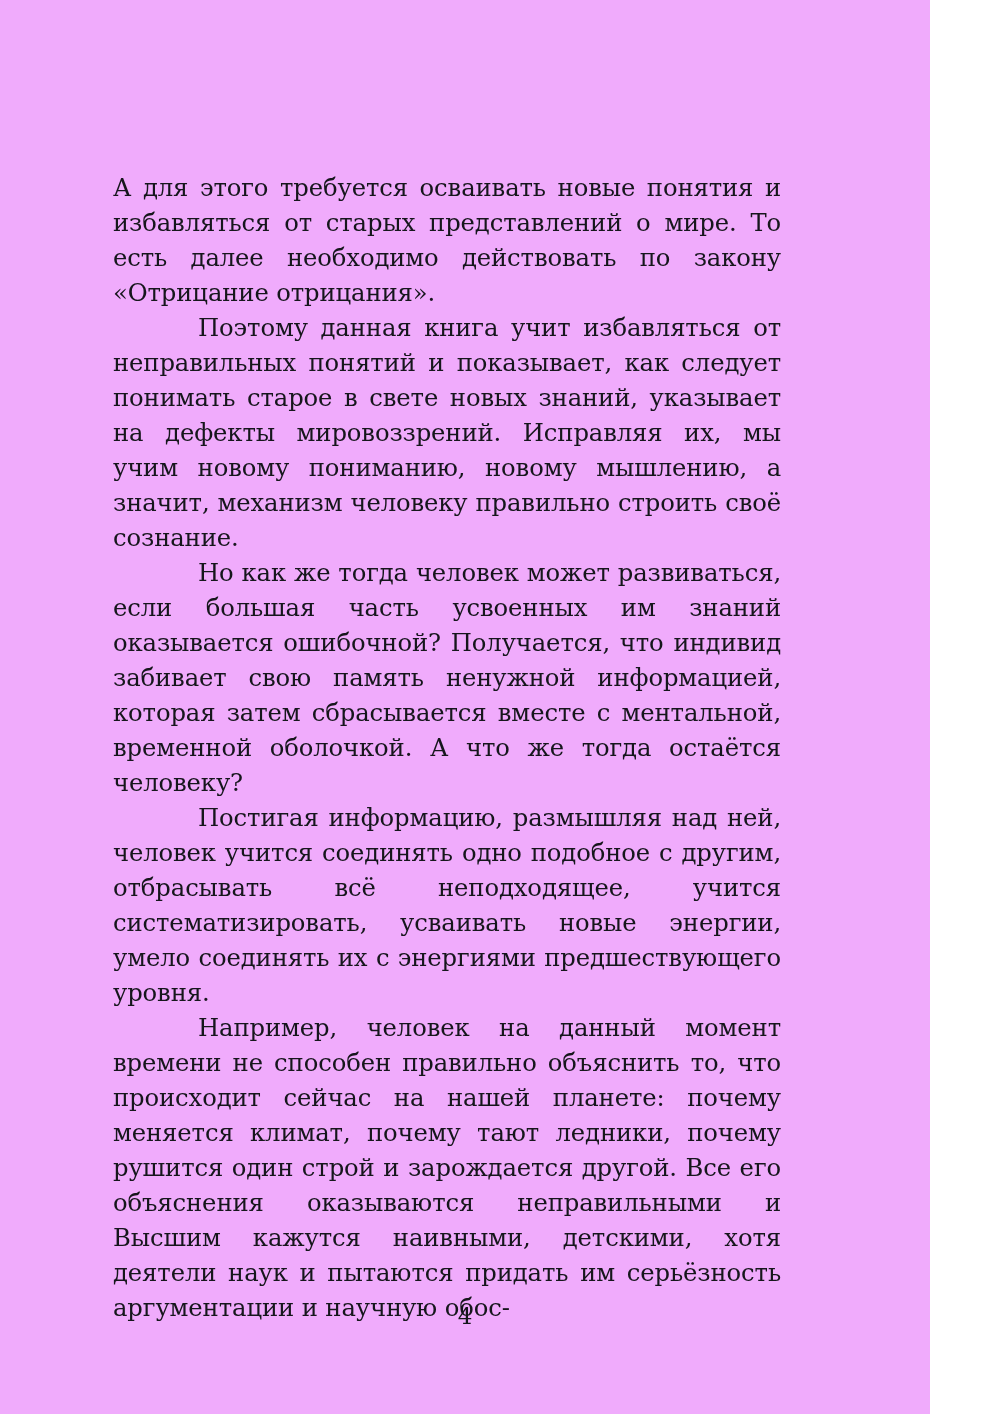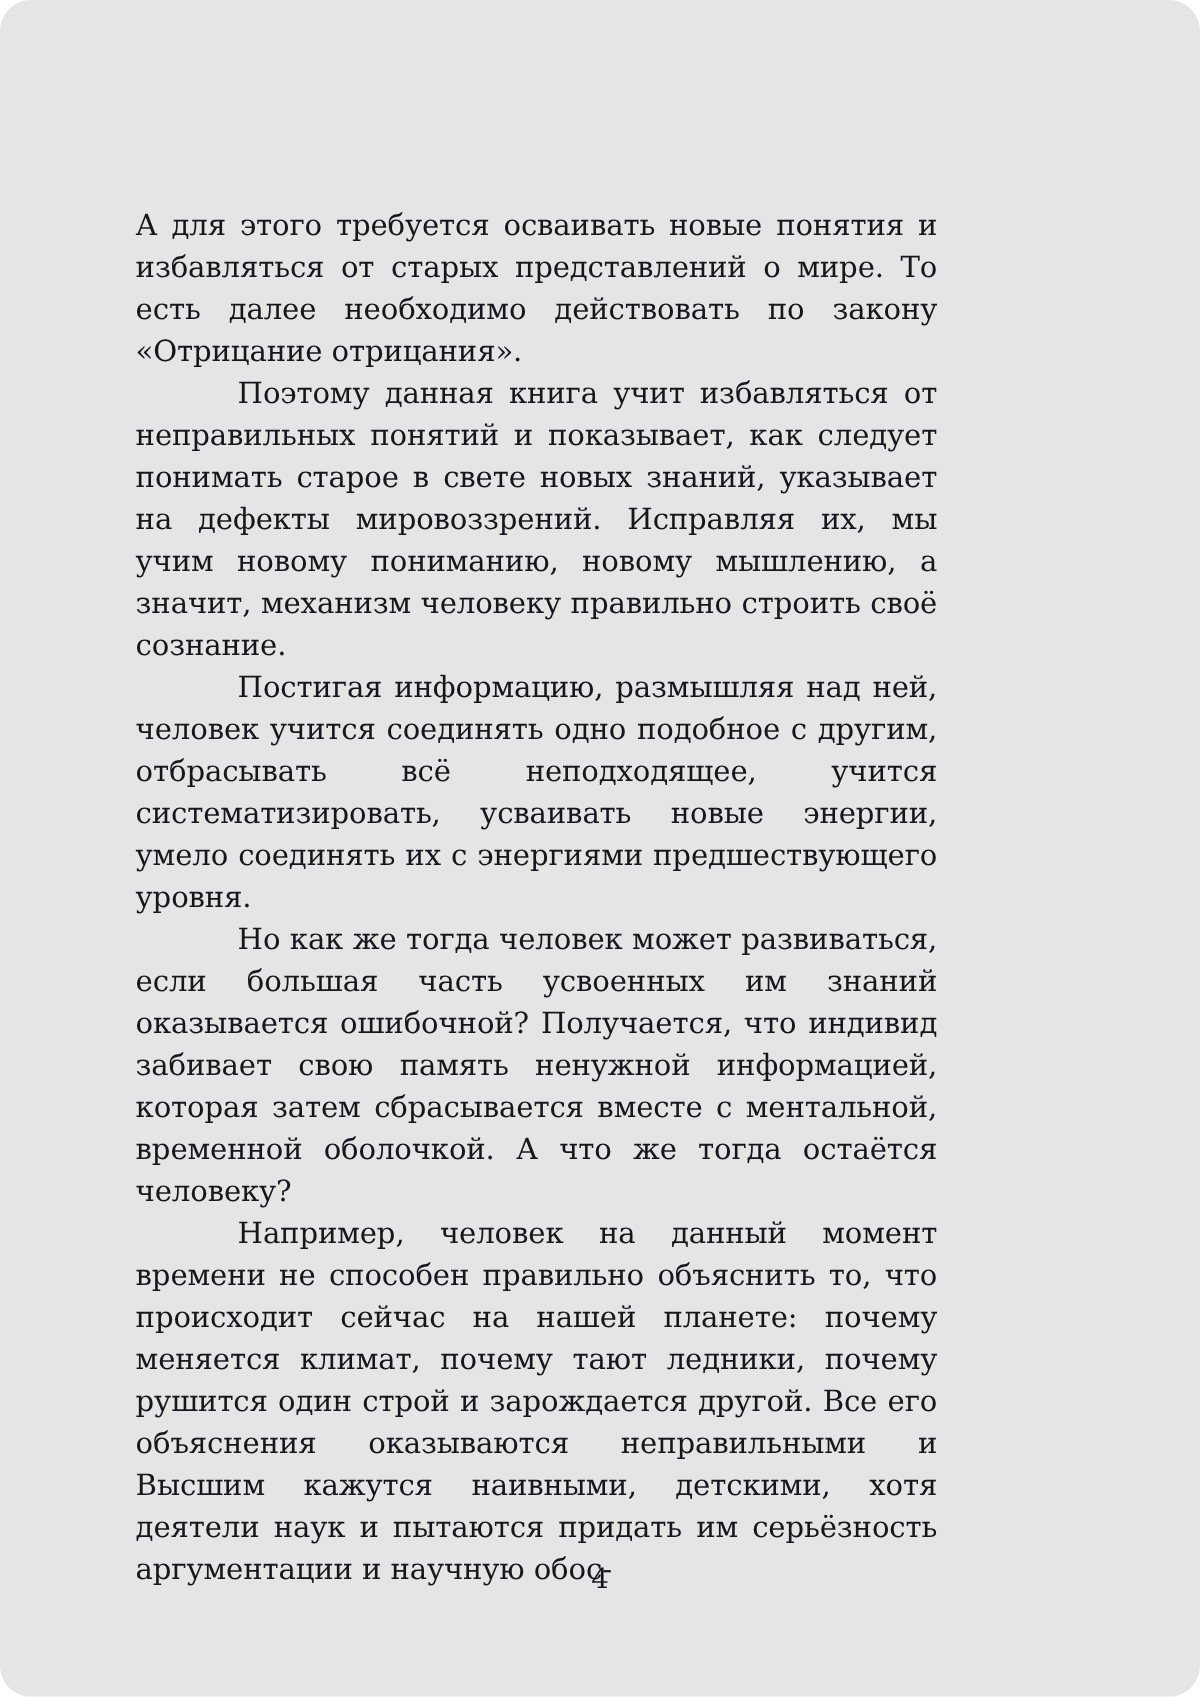--- a/index.html
+++ b/index.html
@@ -3,26 +3,25 @@
 <meta charset="utf-8">
 <title>Книжная страница 4</title>
 <style>
   html, body {
     margin: 0;
     padding: 0;
     background: #ffffff;
   }
   .page {
     position: relative;
-    width: 1000px;
+    width: 930px;
     height: 1414px;
-    background: #e5e5e5;
+    background: #f0abfc;
     overflow: hidden;
     box-sizing: border-box;
-    border-radius: 26px;
   }
   .text-block {
     position: absolute;
     left: 113px;
     top: 170px;
     width: 668px;
   }
   .para {
     margin: 0;
     font-family: "DejaVu Serif", "Liberation Serif", serif;
@@ -53,20 +52,20 @@
   }
 </style>
 </head>
 <body>
 
 <div class="page">
 
   <div class="text-block">
     <p class="para no-indent">А для этого требуется осваивать новые понятия и избавляться от старых представлений о мире. То есть далее необходимо действовать по закону «Отрицание отрицания».</p>
     <p class="para">Поэтому данная книга учит избавляться от неправильных понятий и показывает, как следует понимать старое в свете новых знаний, указывает на дефекты мировоззрений. Исправляя их, мы учим новому пониманию, новому мышлению, а значит, механизм человеку правильно строить своё сознание.</p>
+    <p class="para">Но как же тогда человек может развиваться, если большая часть усвоенных им знаний оказывается ошибочной? Получается, что индивид забивает свою память ненужной информацией, которая затем сбрасывается вместе с ментальной, временной оболочкой. А что же тогда остаётся человеку?</p>
     <p class="para">Постигая информацию, размышляя над ней, человек учится соединять одно подобное с другим, отбрасывать всё неподходящее, учится систематизировать, усваивать новые энергии, умело соединять их с энергиями предшествующего уровня.</p>
-    <p class="para">Но как же тогда человек может развиваться, если большая часть усвоенных им знаний оказывается ошибочной? Получается, что индивид забивает свою память ненужной информацией, которая затем сбрасывается вместе с ментальной, временной оболочкой. А что же тогда остаётся человеку?</p>
     <p class="para">Например, человек на данный момент времени не способен правильно объяснить то, что происходит сейчас на нашей планете: почему меняется климат, почему тают ледники, почему рушится один строй и зарождается другой. Все его объяснения оказываются неправильными и Высшим кажутся наивными, детскими, хотя  деятели наук и пытаются придать им серьёзность аргументации и научную обос-</p>
   </div>
 
   <div class="page-number">4</div>
 
 </div>
 
 </body></html>

